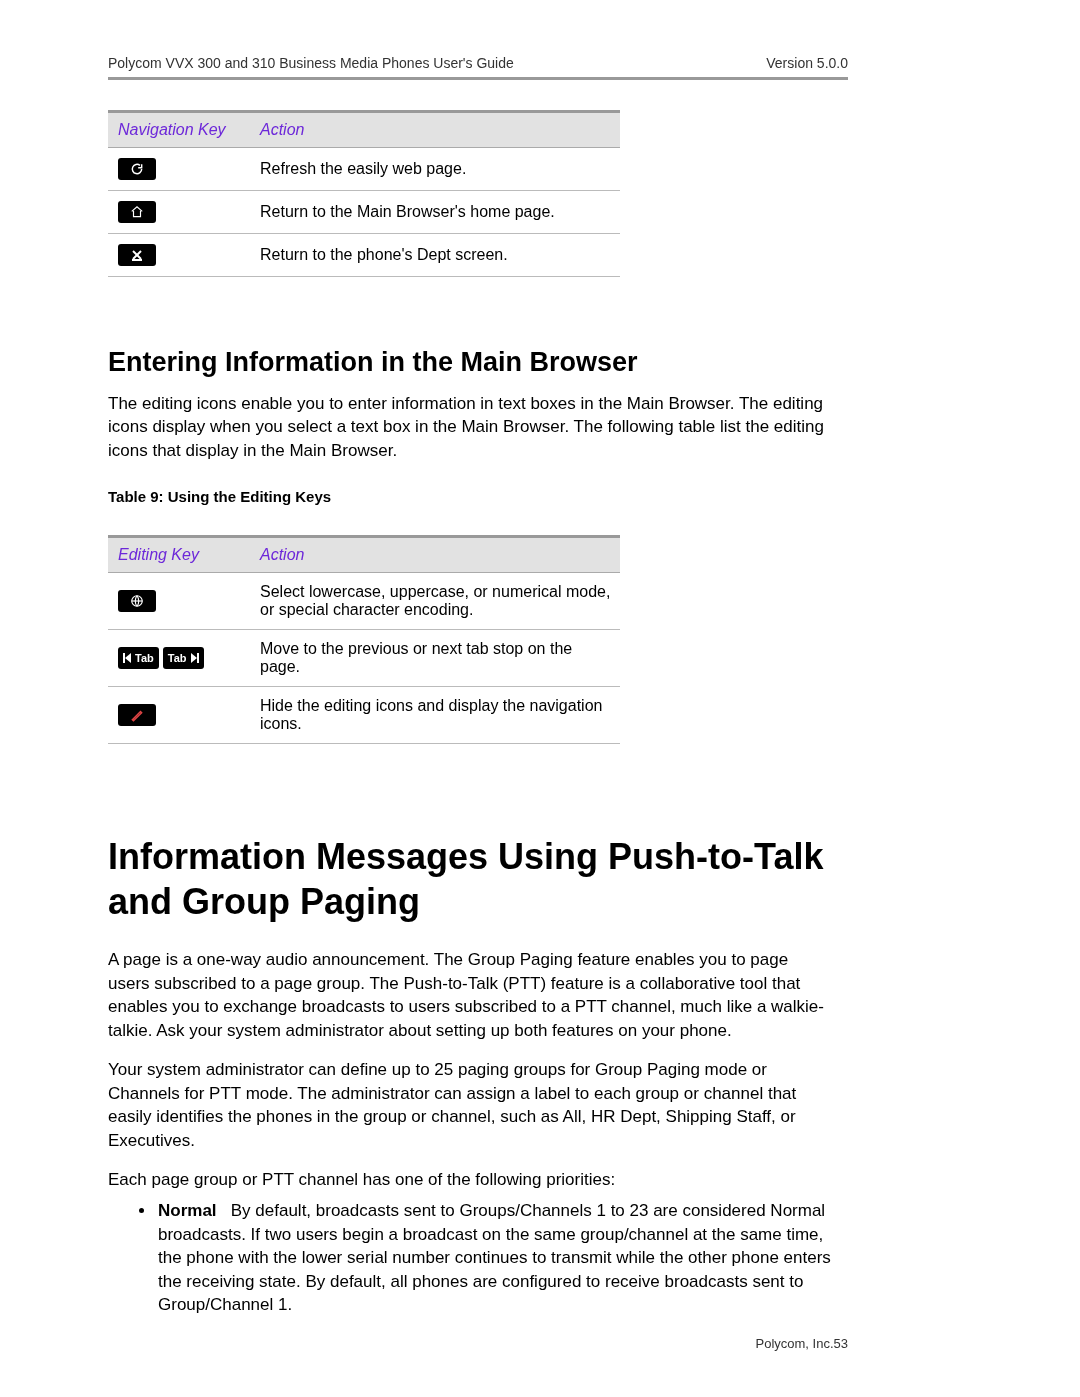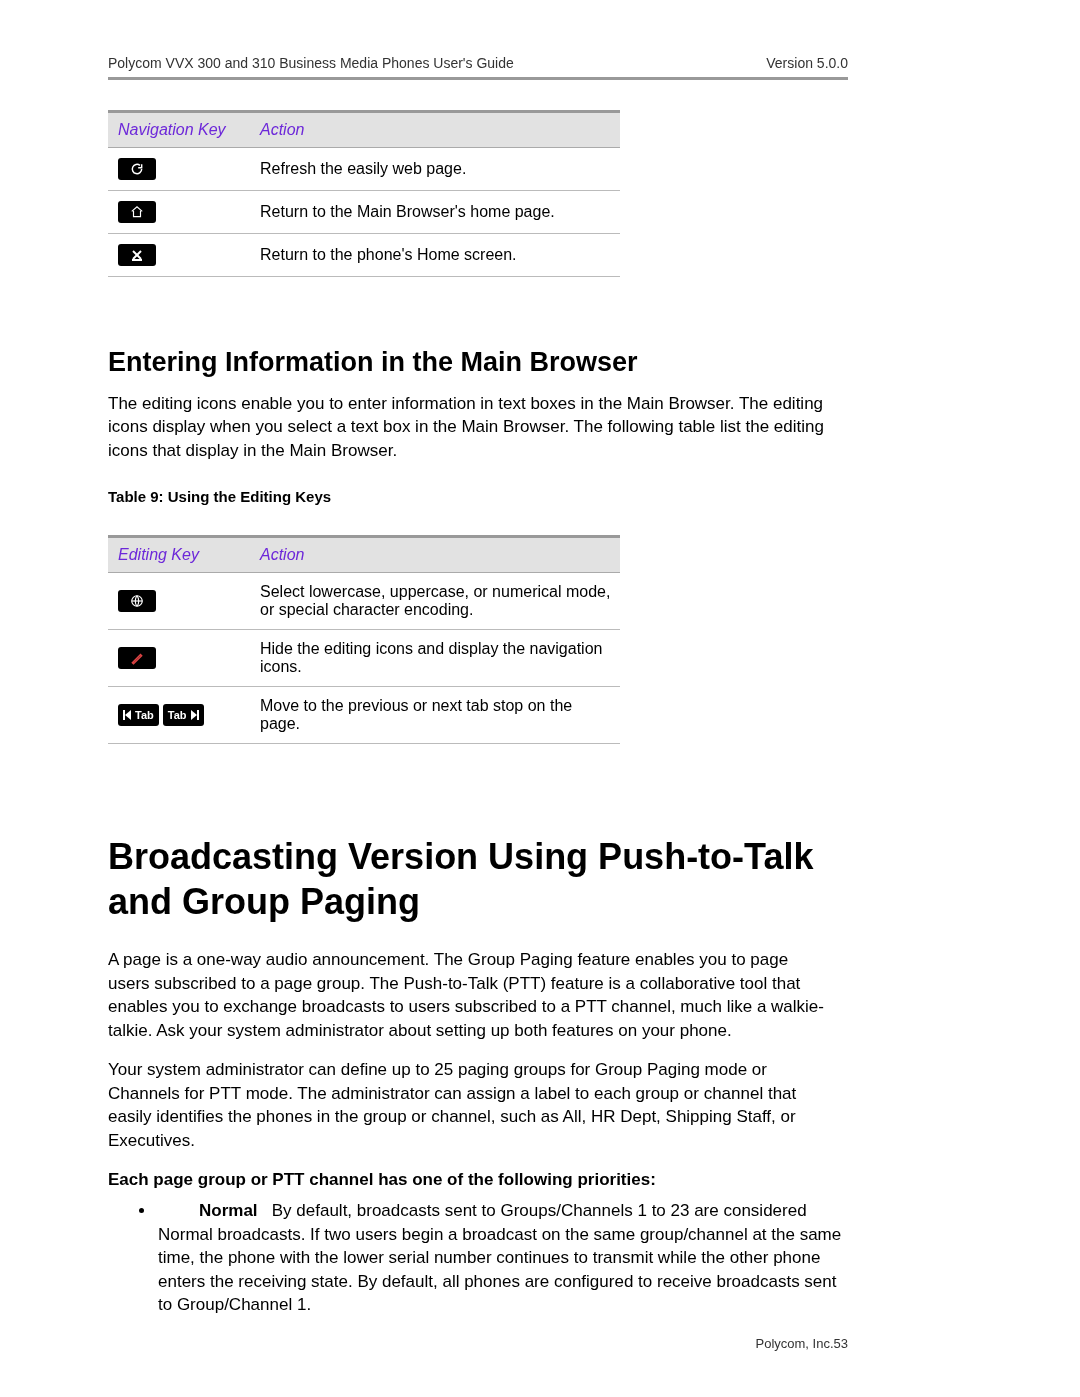--- a/index.html
+++ b/index.html
@@ -116,21 +116,21 @@
   }
   ul.priority {
     margin: 4px 0 0 0;
     padding-left: 48px;
   }
   ul.priority li {
     font-size: 17px;
     line-height: 1.38;
     padding-left: 2px;
   }
-  ul.priority li .pname { font-weight: bold; margin-left: 41px; }
+  ul.priority li .pname { font-weight: bold; }
   .footer-row {
     position: absolute;
     left: 108px;
     right: 108px;
     bottom: 46px;
     display: flex;
     justify-content: flex-end;
     font-size: 13px;
     color: #333;
   }
@@ -177,21 +177,21 @@
     <tr class="body-row">
       <td class="col-key">
         <span class="keycap">
           <svg width="12" height="12" viewBox="0 0 12 12" stroke="#fff" stroke-width="2">
             <line x1="2" y1="2" x2="10" y2="10"></line>
                 <line x1="10" y1="2" x2="2" y2="10"></line>
             <line x1="1" y1="11" x2="11" y2="11"></line>
           </svg>
         </span>
       </td>
-      <td>Return to the phone's Home screen.</td>
+      <td>Return to the phone's Dept screen.</td>
     </tr>
   </tbody>
     </table>
 
   <h2 class="section">Entering Information in the Main Browser</h2>
   <p class="para">The editing icons enable you to enter information in text boxes in the Main Browser. The editing icons display when you select a text box in the Main Browser. The following table list the editing icons that display in the Main Browser.</p>
   <p class="table-caption">Table 9: Using the Editing Keys</p>
 
   <table class="table2">
     <tbody>
@@ -203,55 +203,55 @@
       <td class="col-key">
         <span class="keycap">
           <svg width="16" height="14" viewBox="0 0 24 24" fill="none" stroke="#fff" stroke-width="2">
             <circle cx="12" cy="12" r="9"></circle>
             <line x1="3" y1="12" x2="21" y2="12"></line>
             <path d="M12 3 C8 8 8 16 12 21 M12 3 C16 8 16 16 12 21"></path>
           </svg>
         </span>
       </td>
       <td>Select lowercase, uppercase, or numerical mode, or special character encoding.</td>
-    </tr>
-    <tr class="body-row">
-      <td class="col-key">
-        <span class="keycap">
-          <svg width="16" height="14" viewBox="0 0 24 24" fill="none" stroke="#d44" stroke-width="2.5">
-            <path d="M4 20 L18 6 L20 8 L6 22 Z"></path>
-          </svg>
-        </span>
-      </td>
-      <td>Hide the editing icons and display the navigation icons.</td>
     </tr>
     <tr class="body-row">
       <td class="col-key" style="padding-right:0;">
         <span class="tab-group">
           <span class="tabkey">
             <span class="bar"></span>
                 <span class="tri tri-left"></span>
             <span>Tab</span>
           </span>
           <span class="tabkey">
             <span>Tab</span>
             <span class="tri tri-right"></span>
                 <span class="bar"></span>
           </span>
         </span>
       </td>
       <td>Move to the previous or next tab stop on the page.</td>
     </tr>
+    <tr class="body-row">
+      <td class="col-key">
+        <span class="keycap">
+          <svg width="16" height="14" viewBox="0 0 24 24" fill="none" stroke="#d44" stroke-width="2.5">
+            <path d="M4 20 L18 6 L20 8 L6 22 Z"></path>
+          </svg>
+        </span>
+      </td>
+      <td>Hide the editing icons and display the navigation icons.</td>
+    </tr>
   </tbody>
     </table>
 
-  <h1 class="chapter">Broadcasting Version Using Push-to-Talk and Group Paging</h1>
+  <h1 class="chapter">Information Messages Using Push-to-Talk and Group Paging</h1>
   <p class="para">A page is a one-way audio announcement. The Group Paging feature enables you to page users subscribed to a page group. The Push-to-Talk (PTT) feature is a collaborative tool that enables you to exchange broadcasts to users subscribed to a PTT channel, much like a walkie-talkie. Ask your system administrator about setting up both features on your phone.</p>
   <p class="para">Your system administrator can define up to 25 paging groups for Group Paging mode or Channels for PTT mode. The administrator can assign a label to each group or channel that easily identifies the phones in the group or channel, such as All, HR Dept, Shipping Staff, or Executives.</p>
-  <p class="para" style="margin-bottom:8px;font-weight:bold;">Each page group or PTT channel has one of the following priorities:</p>
+  <p class="para" style="margin-bottom:8px;">Each page group or PTT channel has one of the following priorities:</p>
 
   <ul class="priority">
     <li>
       <span class="pname">Normal</span>&nbsp;&nbsp;&nbsp;<span>By default, broadcasts sent to Groups/Channels 1 to 23 are considered Normal broadcasts. If two users begin a broadcast on the same group/channel at the same time, the phone with the lower serial number continues to transmit while the other phone enters the receiving state. By default, all phones are configured to receive broadcasts sent to Group/Channel 1.</span>
     </li>
   </ul>
 
   <div class="footer-row">
     <span>Polycom, Inc.</span>
     <span>53</span>

